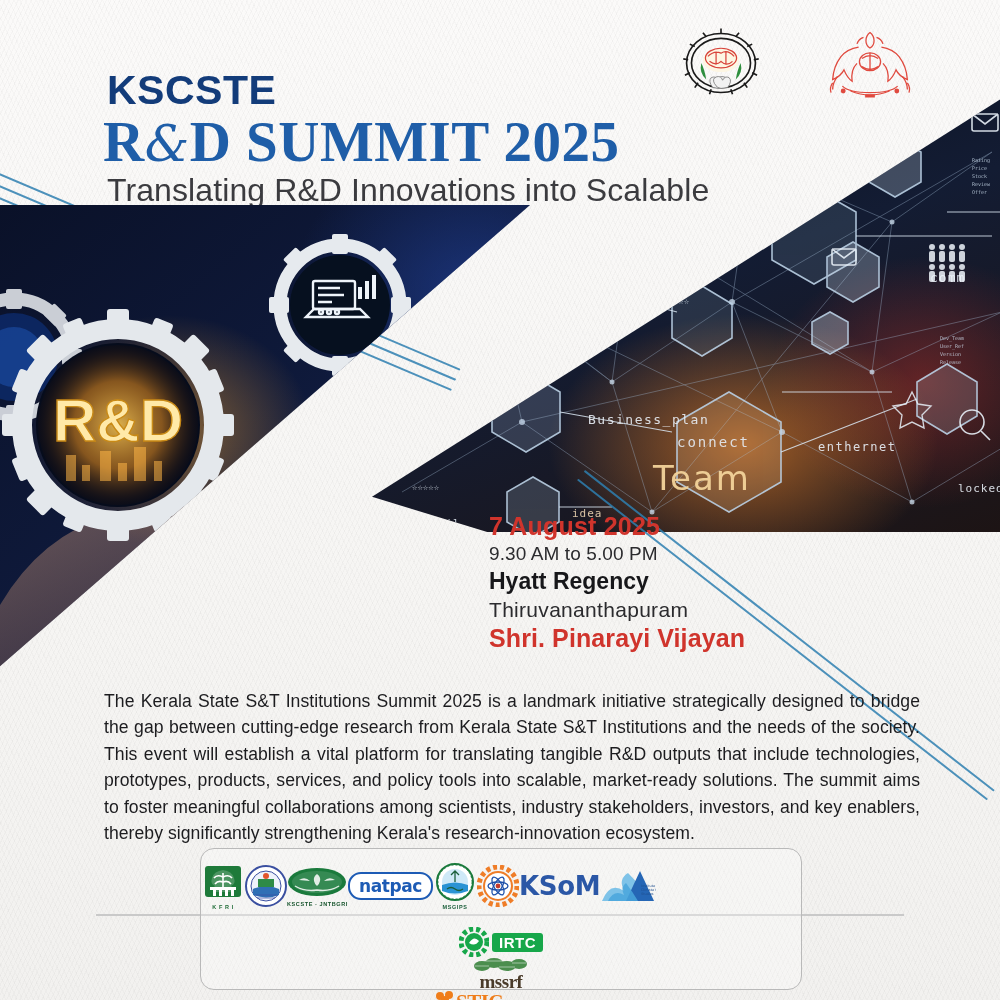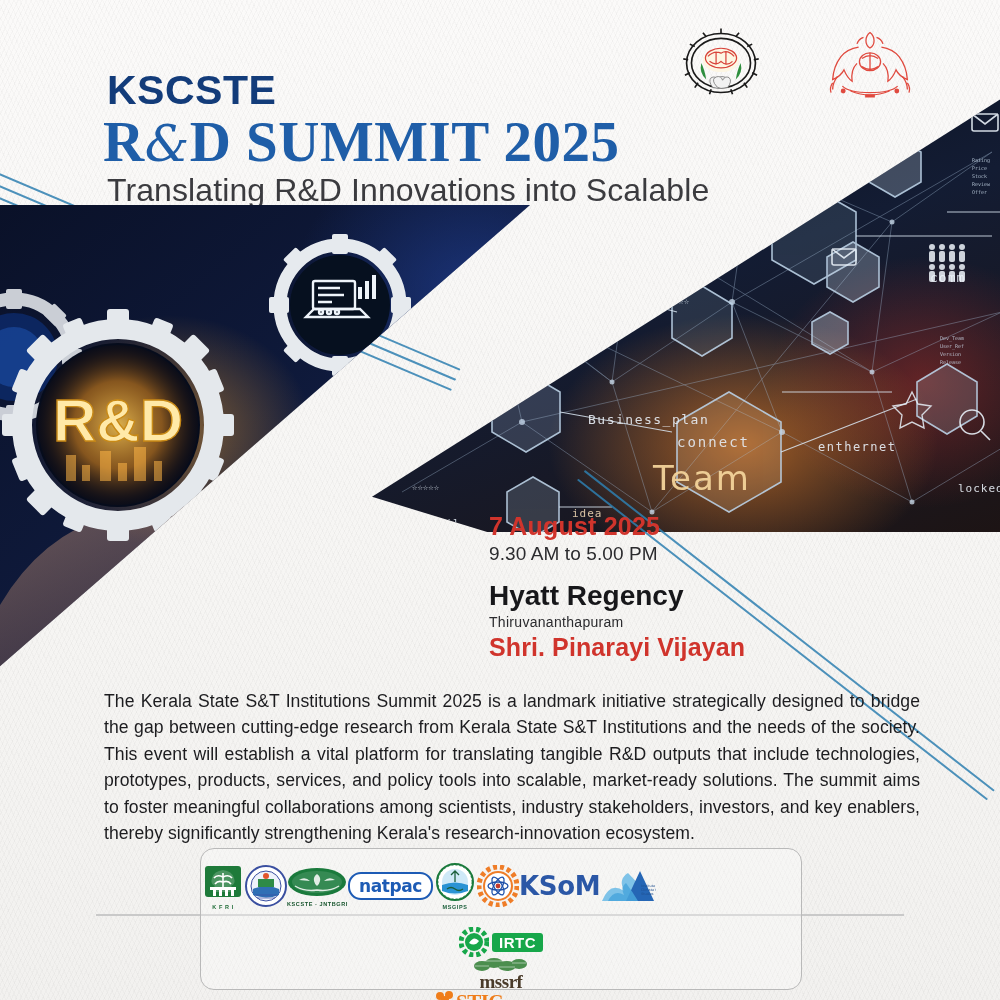--- a/index.html
+++ b/index.html
@@ -70,22 +70,22 @@
       radial-gradient(ellipse 250px 210px at 70% 18%, rgba(35,70,165,.55), rgba(20,45,120,0) 72%),
       radial-gradient(ellipse 200px 300px at 58% 95%, rgba(205,150,120,.55), rgba(180,120,95,0) 70%),
       linear-gradient(140deg,#0a1128 0%,#0f1a3c 45%,#070c1e 100%);
   }
   .netsvg,.handsvg{position:absolute;inset:0;width:100%;height:100%;}
 
   
   .details{position:absolute;left:489px;top:512px;width:330px;}
   .d-date{font-size:25px;font-weight:bold;color:#d0342c;letter-spacing:.2px;line-height:1.15;}
   .d-time{font-size:19px;color:#2b2b2e;letter-spacing:.1px;line-height:1.35;}
-  .d-venue{font-size:28px;font-weight:bold;color:#17171a;line-height:1.25;margin-top:12px;}
-  .d-city{font-size:14px;color:#2b2b2e;letter-spacing:.3px;line-height:1.3;}
+  .d-venue{font-size:23px;font-weight:bold;color:#17171a;line-height:1.25;margin-top:1px;}
+  .d-city{font-size:21px;color:#2b2b2e;letter-spacing:.3px;line-height:1.3;}
   .d-inaug{font-size:23px;color:#17171a;margin-top:13px;line-height:1.2;}
   .d-chief{font-size:25px;font-weight:bold;color:#d0342c;line-height:1.2;letter-spacing:.1px;}
   .d-role{font-size:15px;font-weight:bold;color:#2f4a66;letter-spacing:.55px;line-height:1.25;}
 
   
   .para{
     position:absolute;left:104px;top:688px;width:816px;
     font-size:17.6px;line-height:1.50;color:#1c1c1f;text-align:justify;
     letter-spacing:.05px;
   }

